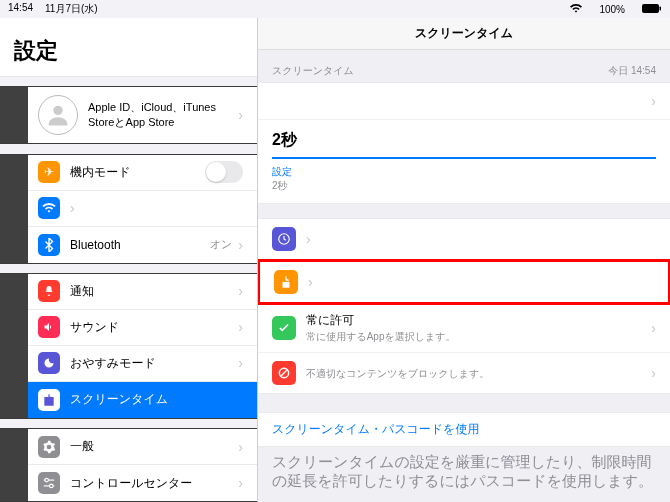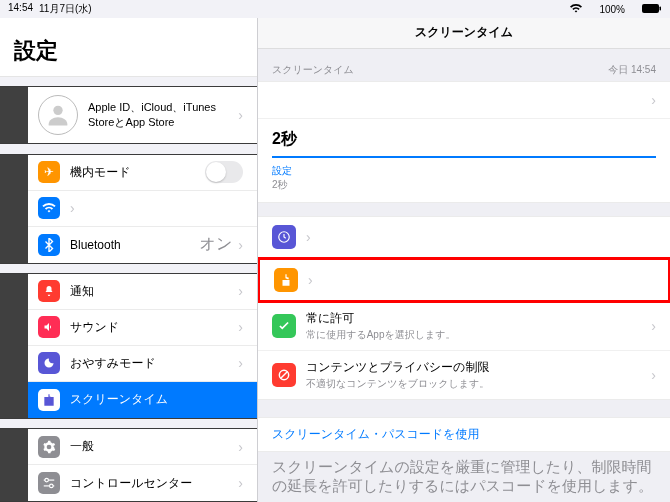--- a/index.html
+++ b/index.html
@@ -1,29 +1,29 @@
 <!DOCTYPE html>
 <html><head>
 <meta charset="utf-8">
 <style>
   * { margin: 0; padding: 0; box-sizing: border-box; }
   html, body { width: 670px; height: 502px; overflow: hidden; background: #f2f2f7; font-family: -apple-system, "Helvetica Neue", Arial, sans-serif; color: #000; }
   .container { display: flex; flex-direction: column; width: 100%; height: 100%; }
   .status-bar { height: 18px; display: flex; align-items: center; padding: 0 8px; font-size: 10px; font-weight: 500; background: #f2f2f7; }
-  .status-left { display: flex; gap: 6px; }
+  .status-left { display: flex; gap: 12px; }
   .status-right { margin-left: auto; display: flex; align-items: center; gap: 17px; }
   .main { display: flex; flex: 1; min-height: 0; }
   .sidebar { width: 258px; background: #f2f2f7; border-right: 1px solid rgba(0,0,0,0.15); display: flex; flex-direction: column; }
   .sb-title { font-size: 22px; font-weight: 700; padding: 18px 14px 10px 14px; background: #fff; border-bottom: 1px solid rgba(0,0,0,0.1);}
   .sb-section { background: #404040; border-top: 1px solid rgba(0,0,0,0.08); border-bottom: 1px solid rgba(0,0,0,0.08); padding-left: 28px; }
   .sb-gap { height: 16px; }
   .row { display: flex; align-items: center; min-height: 36px; padding: 4px 14px 4px 10px; border-bottom: 1px solid rgba(0,0,0,0.08); background: #fff; font-size: 12px; }
   .row:last-child { border-bottom: none; }
   .row .text { flex: 1; }
-  .row .value { color: #8e8e93; margin-right: 6px; font-size: 16px;}
+  .row .value { color: #8e8e93; margin-right: 6px; font-size: 11px;}
   .chev { color: #c7c7cc; font-size: 14px; }
   .icon { width: 22px; height: 22px; border-radius: 5px; display: flex; align-items: center; justify-content: center; color: #fff; margin-right: 10px; font-size: 12px; flex-shrink:0;}
   .icon.orange { background: #ff9500; }
   .icon.blue { background: #007aff; }
   .icon.red { background: #ff3b30; }
   .icon.magenta { background: #ff2d55; }
   .icon.purple { background: #5856d6; }
   .icon.gray { background: #8e8e93; }
   .avatar { width: 40px; height: 40px; border: 1px solid #bbb; border-radius: 50%; display:flex; align-items:center; justify-content:center; color:#ccc; margin-right:10px;}
   .toggle { width: 38px; height: 22px; background: #e9e9eb; border-radius: 11px; position: relative; }
@@ -249,21 +249,20 @@
         </div>
 
         <div class="drow">
           <div class="dicon red">
             <svg width="14" height="14" viewBox="0 0 24 24" fill="none" stroke="#fff" stroke-width="2.5">
                 <circle cx="12" cy="12" r="8"></circle>
                 <line x1="6" y1="18" x2="18" y2="6"></line>
               </svg>
           </div>
           <div class="dtext">
-            <div class="t">コンテンツとプライバシーの制限</div>
             <div class="s">不適切なコンテンツをブロックします。</div>
           </div>
           <span class="chev">›</span>
         </div>
       </div>
 
       <div style="height:18px"></div>
       <div class="card">
         <div class="drow">
           <span class="link" style="flex:1">スクリーンタイム・パスコードを使用</span>

